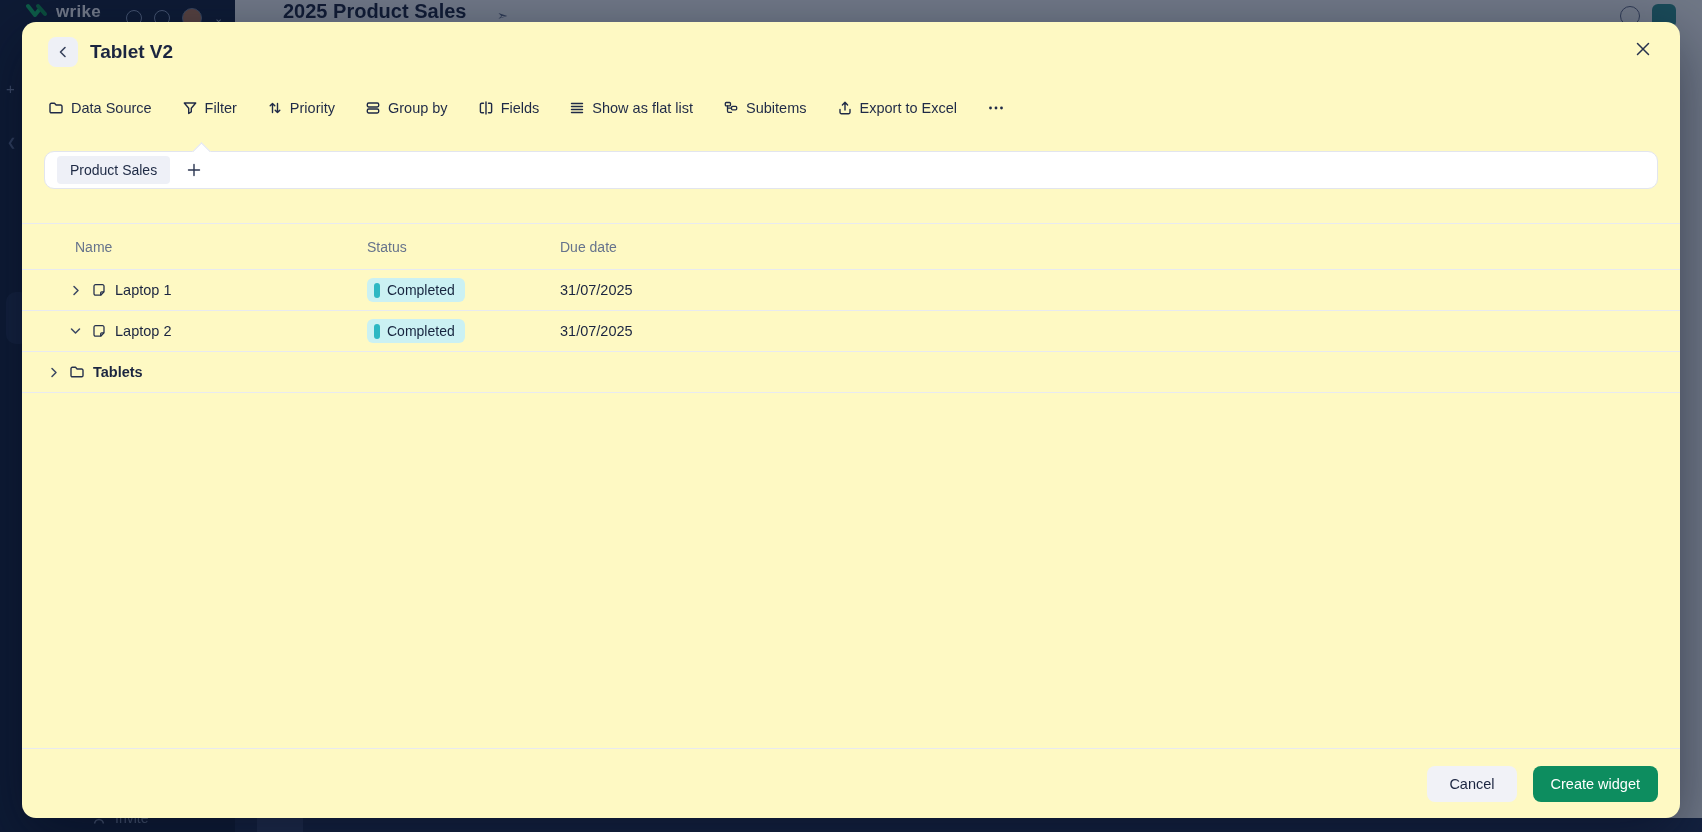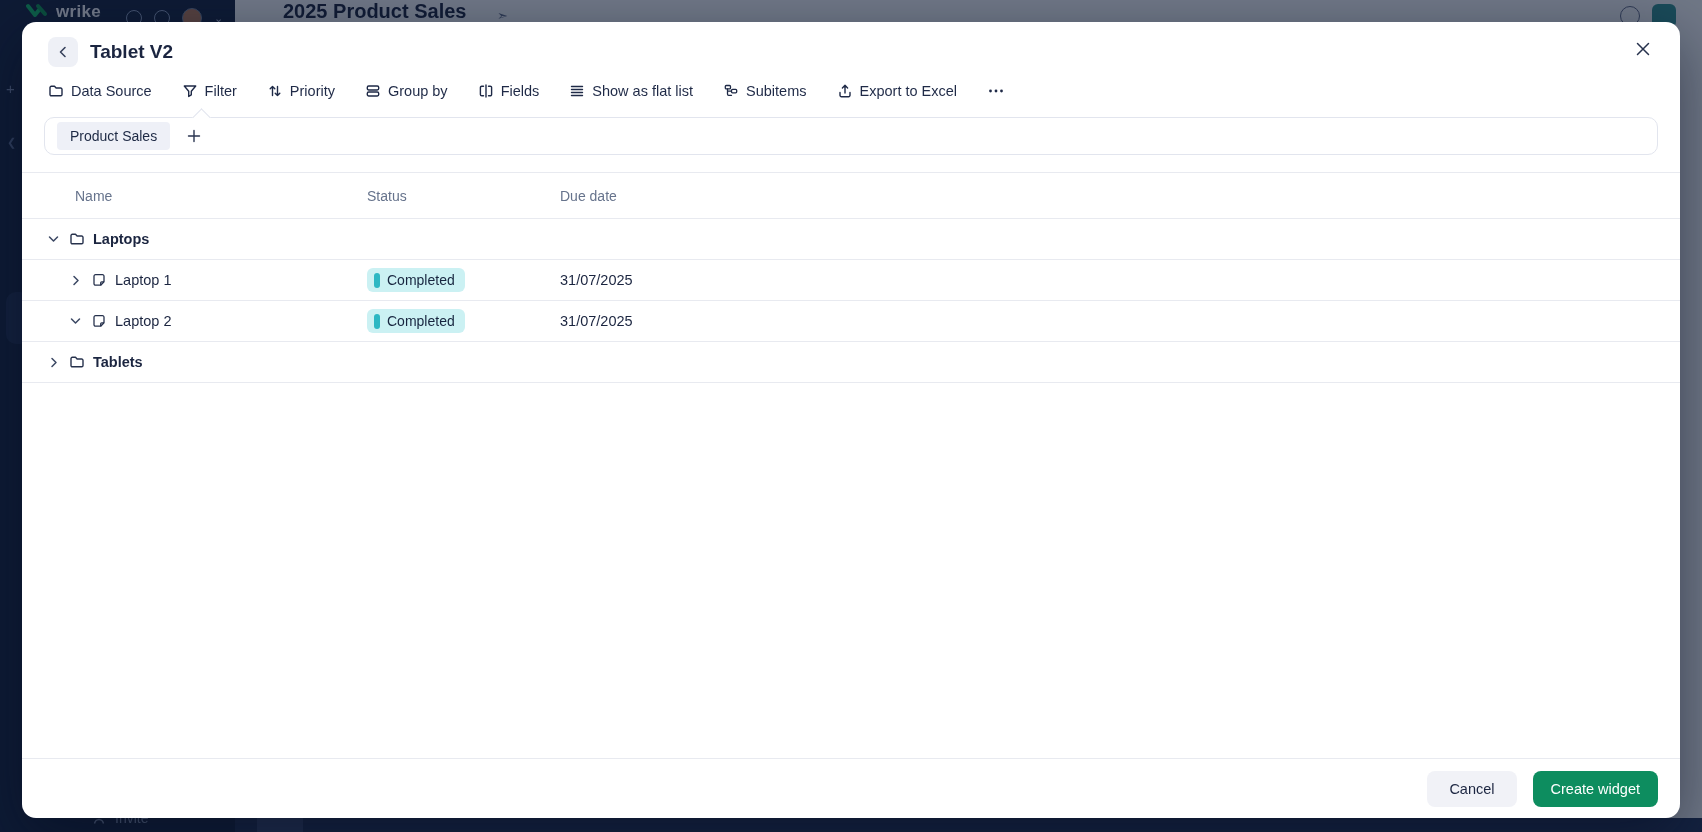--- a/index.html
+++ b/index.html
@@ -24,22 +24,22 @@
   .page-title { position:absolute; left:48px; top:0; font-size:20px; font-weight:700; color:#1c2742; }
   .title-caret { position:absolute; left:262px; top:8px; color:#5d6b88; font-size:13px; }
   .help-circle { position:absolute; right:62px; top:6px; width:20px; height:20px; border:1.6px solid #5d6b88; border-radius:50%; }
   .teal-square { position:absolute; right:26px; top:4px; width:24px; height:24px; border-radius:6px; background:#2f8f90; }
   .content-bottom { position:absolute; left:235px; bottom:0; right:0; height:14px; background:#22335a; }
   .content-bottom .seg { position:absolute; left:22px; top:0; width:46px; height:14px; background:#3a4d77; }
 
   
   .overlay { position:absolute; inset:0; background:rgba(10,20,44,0.55); }
   .modal { position:absolute; left:22px; top:22px; width:1658px; height:796px;
-           background:#ffffff; border-radius:14px; box-shadow:0 18px 60px rgba(5,12,30,.5);
-           display:flex; flex-direction:column; }
+           background:#fef9c3; border-radius:14px; box-shadow:0 18px 60px rgba(5,12,30,.5);
+           display:flex; flex-direction:column;gap:17px; }
 
   .m-header { position:relative; display:flex; align-items:center; gap:12px; padding:15px 24px 6px 26px; }
   .back-btn { width:30px; height:30px; border:none; border-radius:8px; background:#eef0f6; color:#38425c;
               display:flex; align-items:center; justify-content:center; cursor:pointer; }
   .m-title { font-size:19px; font-weight:700; color:#1b2540; }
   .close-btn { position:absolute; right:22px; top:12px; width:30px; height:30px; border:none; background:transparent;
                color:#27324d; display:flex; align-items:center; justify-content:center; cursor:pointer; }
 
   .m-toolbar { display:flex; align-items:flex-start; gap:30px; padding:10px 26px 8px 26px; }
   .tb-item { display:flex; align-items:center; gap:7px; font-size:14.5px; color:#1f2a47; cursor:pointer; background:none; border:none;
@@ -67,21 +67,21 @@
   .row-ico { display:flex; color:#27324d; flex:0 0 18px; }
   .nm { font-size:14.5px; color:#1b2540; }
   .nm.bold { font-weight:700; }
   .badge { display:inline-flex; align-items:center; gap:7px; border-radius:6px; padding:4px 10px 4px 7px; font-size:14px; color:#17253f; }
   .badge .bar { width:6px; height:15px; border-radius:3px; }
   .badge.completed { background:#cbf1f3; } .badge.completed .bar { background:#2db7c3; }
   .badge.new { background:#cdedc6; } .badge.new .bar { background:#53a944; }
   .due { font-size:14.5px; color:#1b2540; }
 
   .m-spacer { flex:1; }
-  .m-footer { border-top:1px solid #e8eaf0; height:60px; display:flex; align-items:center; justify-content:flex-end; gap:16px; padding:0 22px; }
+  .m-footer { border-top:1px solid #e8eaf0; height:70px; display:flex; align-items:center; justify-content:flex-end; gap:16px; padding:0 22px; }
   .btn-cancel { background:#f1f2f7; border:none; border-radius:8px; padding:10px 22px; font-size:14.5px; color:#1b2540;
                 font-family:"Liberation Sans", sans-serif; cursor:pointer; }
   .btn-create { background:#0d8d5f; border:none; border-radius:8px; padding:10px 18px; font-size:14.5px; color:#ffffff;
                 font-family:"Liberation Sans", sans-serif; cursor:pointer; }
 </style>
 </head>
 <body>
 
 <div class="stage">
 
@@ -214,37 +214,20 @@
       <div class="fb-spacer"></div>
     </div>
 
     <div class="grid">
       <div class="grid-row grid-head">
         <div class="c-name">Name</div>
         <div>Status</div>
         <div>Due date</div>
       </div>
 
-      <div class="grid-row">
-        <div class="c-name lvl0">
-          <span class="row-chev">
-            <svg width="11" height="8" viewBox="0 0 11 8">
-                <path d="M1.5 2 L5.5 6 L9.5 2" fill="none" stroke="currentColor" stroke-width="1.5" stroke-linecap="round" stroke-linejoin="round"></path>
-              </svg>
-          </span>
-          <span class="row-ico">
-            <svg width="18" height="16" viewBox="0 0 16 16">
-                <path d="M2 4.6 A1.3 1.3 0 0 1 3.3 3.3 h3.2 L8.1 5 h4.6 A1.3 1.3 0 0 1 14 6.3 v5.2 a1.3 1.3 0 0 1 -1.3 1.3 H3.3 A1.3 1.3 0 0 1 2 11.5 Z" fill="none" stroke="#27324d" stroke-width="1.4" stroke-linejoin="round"></path>
-              </svg>
-          </span>
-          <span class="nm bold">Laptops</span>
-        </div>
-        <div></div>
-          <div></div>
-      </div>
 
       <div class="grid-row">
         <div class="c-name lvl1">
           <span class="row-chev">
             <svg width="8" height="11" viewBox="0 0 8 11">
                 <path d="M2 1.5 L6 5.5 L2 9.5" fill="none" stroke="currentColor" stroke-width="1.5" stroke-linecap="round" stroke-linejoin="round"></path>
               </svg>
           </span>
           <span class="row-ico">
             <svg width="18" height="16" viewBox="0 0 16 16">

